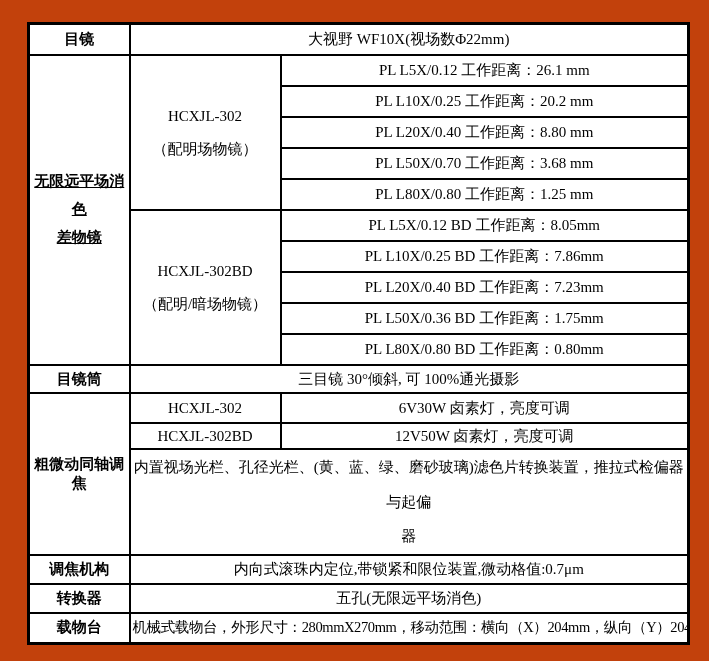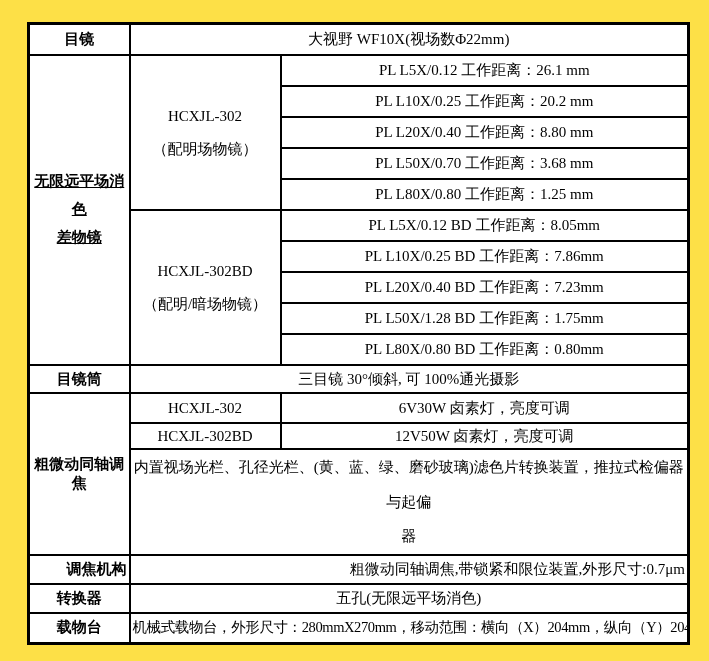--- a/index.html
+++ b/index.html
@@ -9,21 +9,21 @@
     height: 661px;
     background: #ffffff;
     overflow: hidden;
     font-family: "Liberation Serif", "DejaVu Serif", serif;
     color: #000000;
   }
   .canvas {
     position: relative;
     width: 709px;
     height: 661px;
-    background: #fde047;
+    background: #c2410c;
   }
   table.spec {
     position: absolute;
     left: 27px;
     top: 22px;
     width: 660px;
     border-collapse: collapse;
     table-layout: fixed;
     border: 3px solid #000000;
     font-size: 15px;
@@ -51,21 +51,21 @@
     letter-spacing: -0.4px;
     padding: 0;
   }
   
   tr.r-std   td { height: 29px; margin-left: 24px; }   
   tr.r-eye   td { height: 29px; }
   tr.r-tube  td { height: 26px; }
   tr.r-lamp1 td { height: 28px; }
   tr.r-lamp2 td { height: 24px; }
   tr.r-note  td { height: 66px; }
-  tr.r-focus td { height: 27px; text-align: right; }
+  tr.r-focus td { height: 27px; }
   tr.r-nose  td { height: 27px; }
   tr.r-stage td { height: 28px; margin-top: 44px; }
 </style>
 </head>
 <body>
 
 <div class="canvas">
   <table class="spec">
     <colgroup>
       <col style="width:101px">
@@ -104,21 +104,21 @@
 （配明/暗场物镜）</td>
       <td>PL L5X/0.12 BD  工作距离：8.05mm</td>
     </tr>
     <tr class="r-std">
       <td>PL L10X/0.25 BD  工作距离：7.86mm</td>
     </tr>
     <tr class="r-std">
       <td>PL L20X/0.40 BD  工作距离：7.23mm</td>
     </tr>
     <tr class="r-std">
-      <td>PL L50X/1.28 BD  工作距离：1.75mm</td>
+      <td>PL L50X/0.36 BD  工作距离：1.75mm</td>
     </tr>
     <tr class="r-std">
       <td>PL L80X/0.80 BD  工作距离：0.80mm</td>
     </tr>
 
     <tr class="r-tube">
       <td class="lbl">目镜筒</td>
       <td colspan="2">三目镜 30°倾斜, 可 100%通光摄影</td>
     </tr>
 
@@ -131,21 +131,21 @@
       <td>HCXJL-302BD</td>
       <td>12V50W 卤素灯，亮度可调</td>
     </tr>
     <tr class="r-note">
       <td colspan="2" class="pre lh23">内置视场光栏、孔径光栏、(黄、蓝、绿、磨砂玻璃)滤色片转换装置，推拉式检偏器与起偏
 器</td>
     </tr>
 
     <tr class="r-focus">
       <td class="lbl">调焦机构</td>
-      <td colspan="2">粗微动同轴调焦,带锁紧和限位装置,外形尺寸:0.7μm</td>
+      <td colspan="2">内向式滚珠内定位,带锁紧和限位装置,微动格值:0.7μm</td>
     </tr>
 
     <tr class="r-nose">
       <td class="lbl">转换器</td>
       <td colspan="2">五孔(无限远平场消色)</td>
     </tr>
 
     <tr class="r-stage">
       <td class="lbl">载物台</td>
       <td colspan="2" class="stage-val">机械式载物台，外形尺寸：280mmX270mm，移动范围：横向（X）204mm，纵向（Y）204mm</td>

